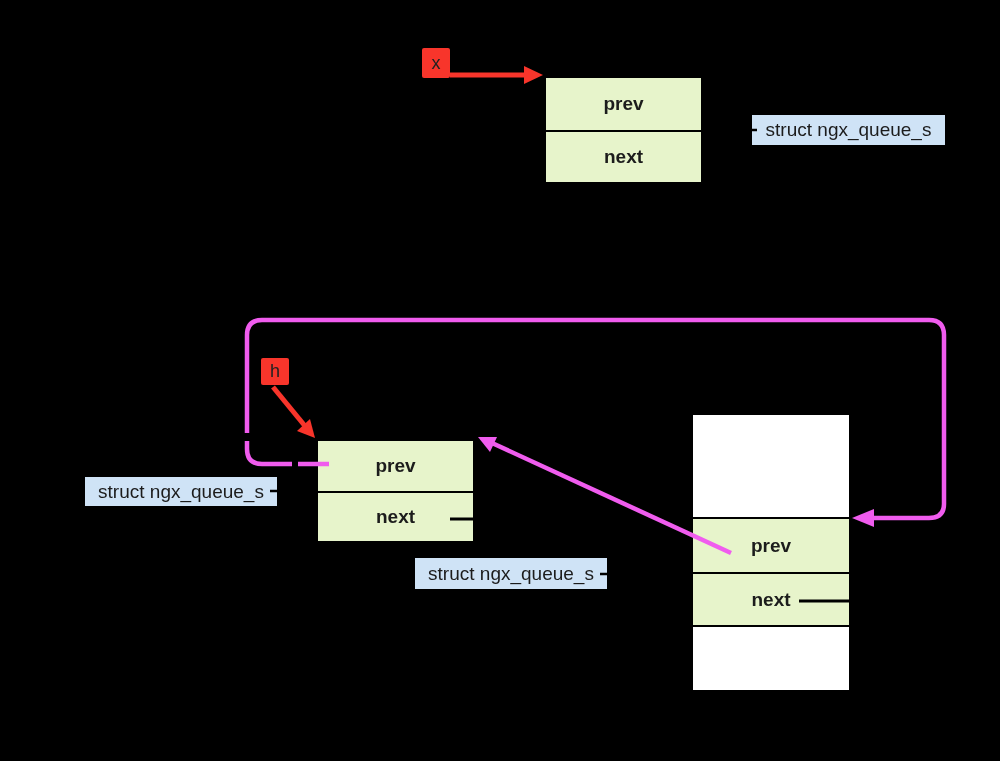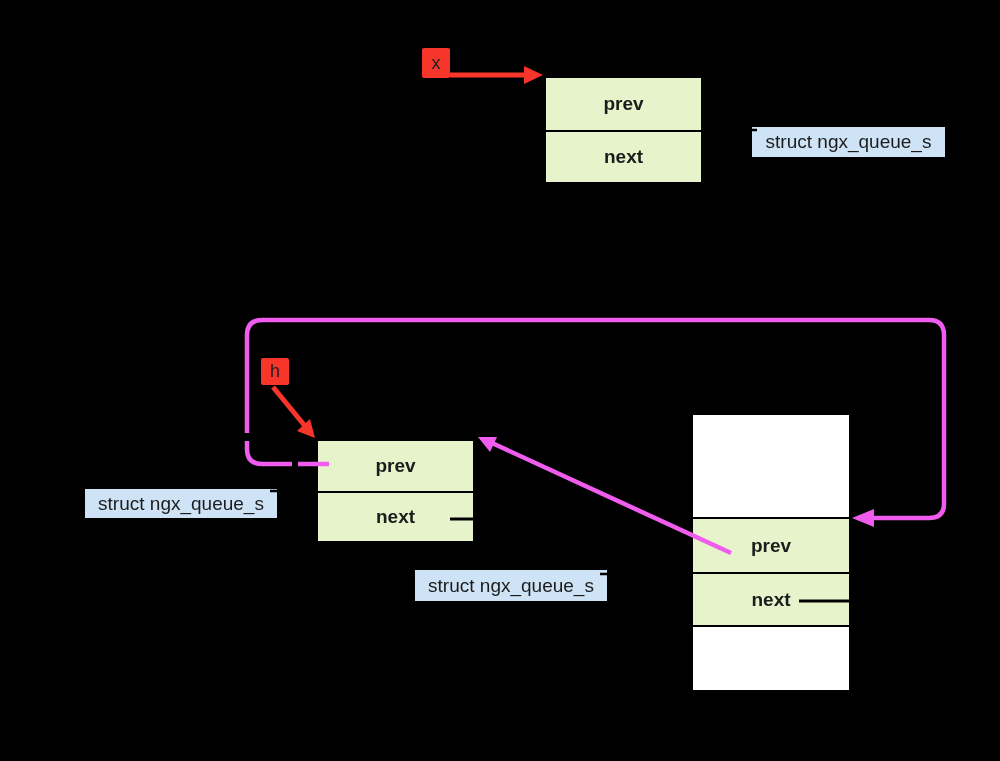--- a/index.html
+++ b/index.html
@@ -21,21 +21,20 @@
   }
   .cell + .cell, .seg + .seg { border-top:2px solid var(--line-color,#000); }
   .seg.blank { background:var(--blank-fill,#fff); }
   .seg.field { background:var(--node-fill,#e7f4cb); }
 
   .type-label {
     position:absolute; z-index:3;
     background:var(--type-label-bg,#cfe3f6); color:var(--text-color,#1c1c1c);
     font-size:19px; display:flex; align-items:center; justify-content:center;
     white-space:nowrap;
-    margin-top:12px;
   }
   .pointer-label {
     position:absolute; z-index:4;
     background:var(--pointer-bg,#f8352b); color:#222;
     font-size:18px; display:flex; align-items:center; justify-content:center;
     border-radius:2px;
   }
 
   .red-line     { stroke:var(--pointer-bg,#f8352b); stroke-width:5;   fill:none; }
   .red-head     { fill:var(--pointer-bg,#f8352b); }

